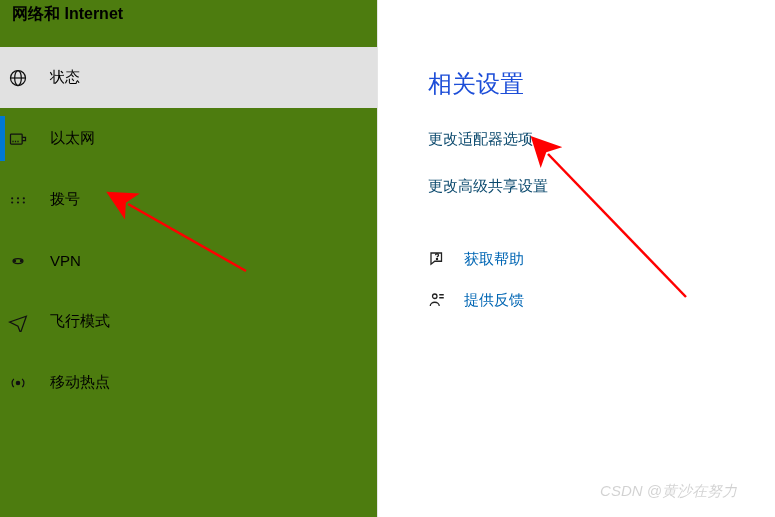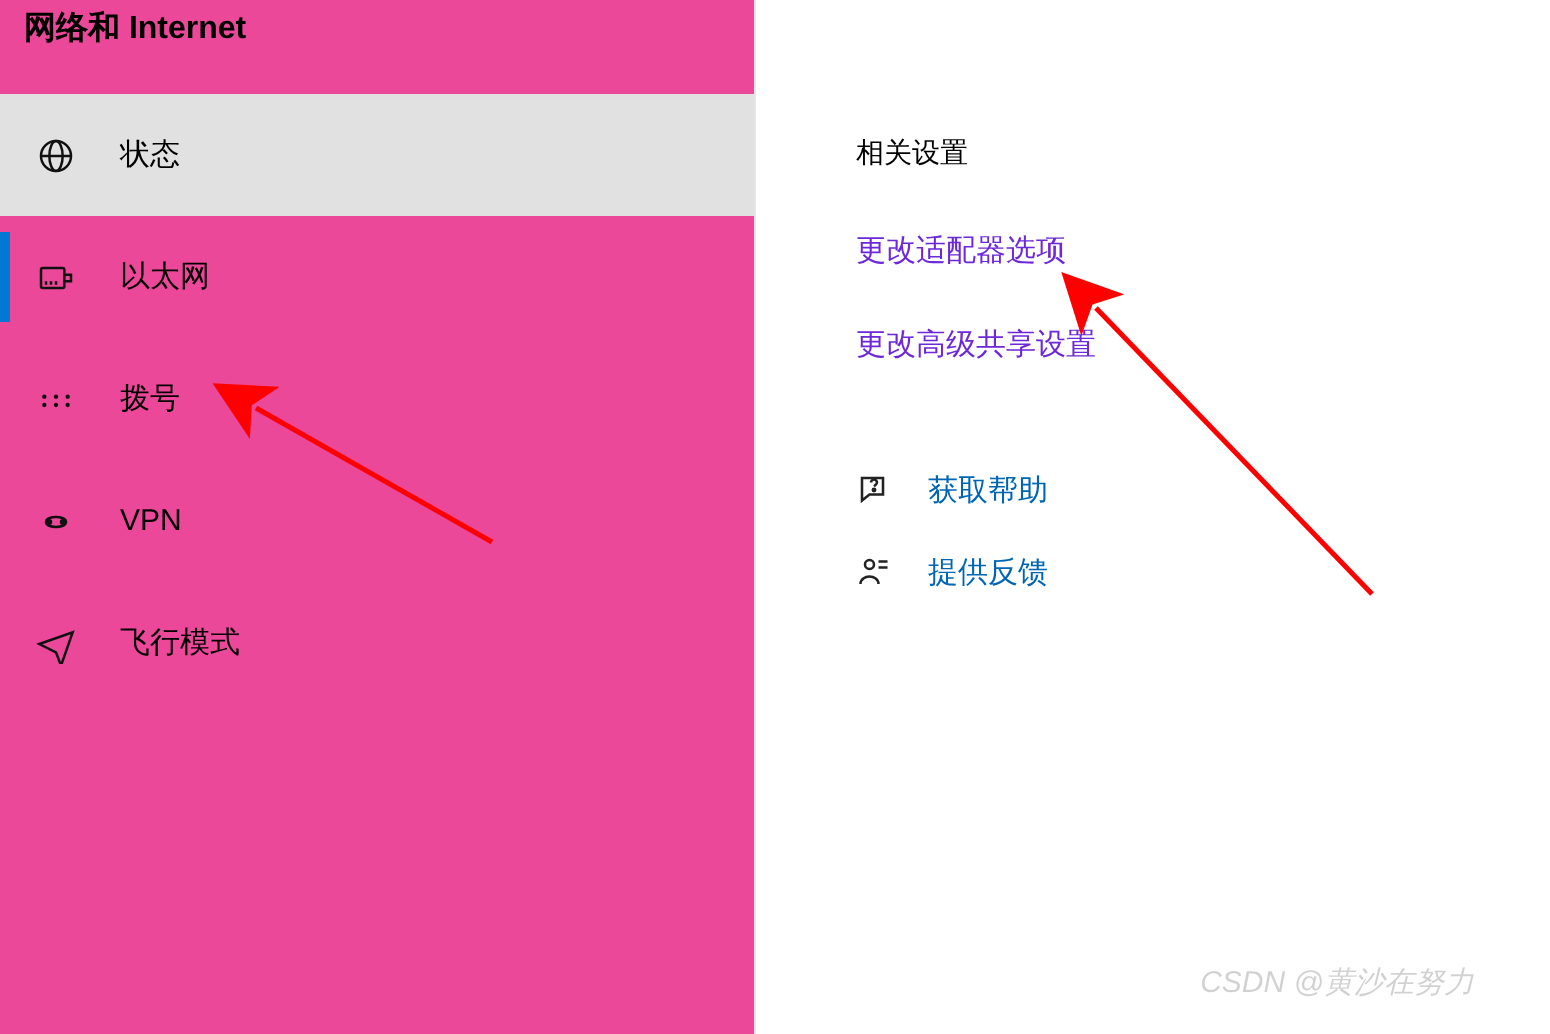--- a/index.html
+++ b/index.html
@@ -7,36 +7,36 @@
       font-family: "Microsoft YaHei", "Segoe UI", sans-serif;
       width: 775px;
       height: 517px;
       background: #fff;
       overflow: hidden;
       position: relative;
     }
     .layout { display: flex; height: 100%; }
     .sidebar {
       width: 378px;
-      background: #ec4899;
+      background: #4d7c0f;
       border-right: 1px solid #e5e5e5;
       display: flex;
       flex-direction: column;
     }
     .sidebar-header {
       padding: 4px 12px 22px 12px;
       font-size: 16px;
       font-weight: 600;
       color: #000;
     }
     .sidebar-item {
       display: flex;
       align-items: center;
       height: 61px;
-      padding-left: 18px;
+      padding-left: 8px;
       cursor: pointer;
       position: relative;
     }
     .sidebar-item.active { background: #e1e1e1; }
     .sidebar-item.selected::before {
       content: "";
       position: absolute;
       left: 0;
       top: 8px;
       bottom: 8px;
@@ -54,29 +54,29 @@
     }
     .sidebar-item .label {
       font-size: 15px;
       color: #000;
     }
     .main {
       flex: 1;
       padding: 68px 0 0 50px;
     }
     .section-title {
-      font-size: 14px;
+      font-size: 24px;
       font-weight: 500;
-      color: #000000;
+      color: #1d4ed8;
       margin-bottom: 30px;
     }
     .link-row {
       display: block;
       font-size: 15px;
-      color: #6d28d9;
+      color: #0c4a6e;
       margin-bottom: 28px;
       text-decoration: none;
       cursor: pointer;
     }
     .help-links { margin-top: 54px; }
     .help-row {
       display: flex;
       align-items: flex-start;
       margin-bottom: 22px;
     }
@@ -165,20 +165,30 @@
 
     <div class="sidebar-item">
       <span class="icon">
         <svg viewBox="0 0 24 24" width="20" height="20" fill="none" stroke="currentColor" stroke-width="1.5">
             <path d="M2 12l20-7-7 20-3-8-10-5z"></path>
           </svg>
       </span>
       <span class="label">飞行模式</span>
     </div>
 
+    <div class="sidebar-item">
+      <span class="icon">
+        <svg viewBox="0 0 24 24" width="20" height="20" fill="none" stroke="currentColor" stroke-width="1.5">
+            <circle cx="12" cy="12" r="2" fill="currentColor"></circle>
+            <path d="M7 17a7 7 0 010-10"></path>
+            <path d="M17 7a7 7 0 010 10"></path>
+          </svg>
+      </span>
+      <span class="label">移动热点</span>
+    </div>
 
   </div>
 
   <div class="main">
     <div class="section-title">相关设置</div>
 
     <a class="link-row">更改适配器选项</a>
     <a class="link-row">更改高级共享设置</a>
 
     <div class="help-links">

